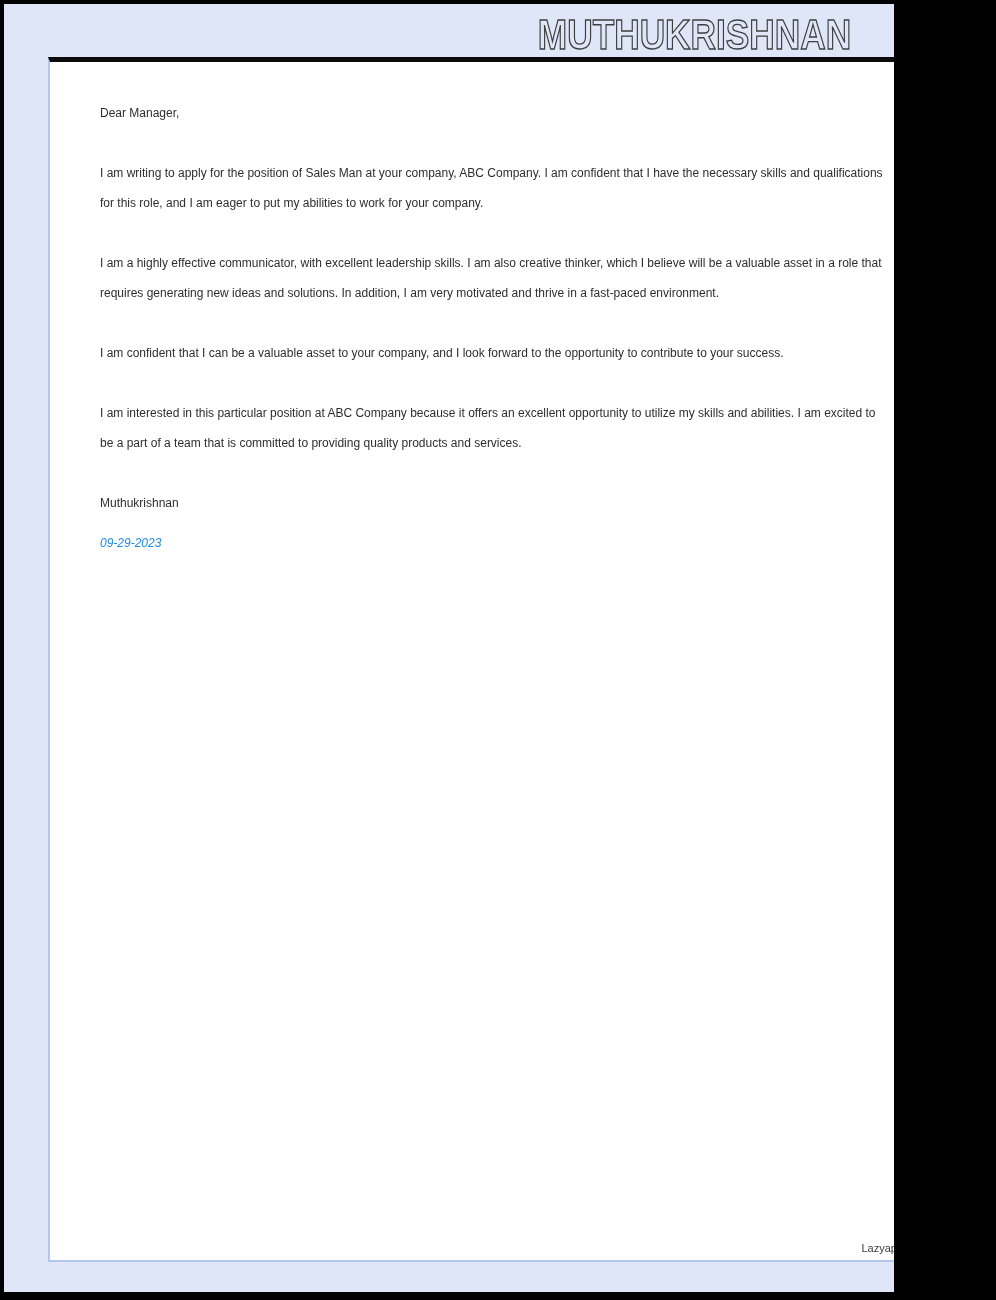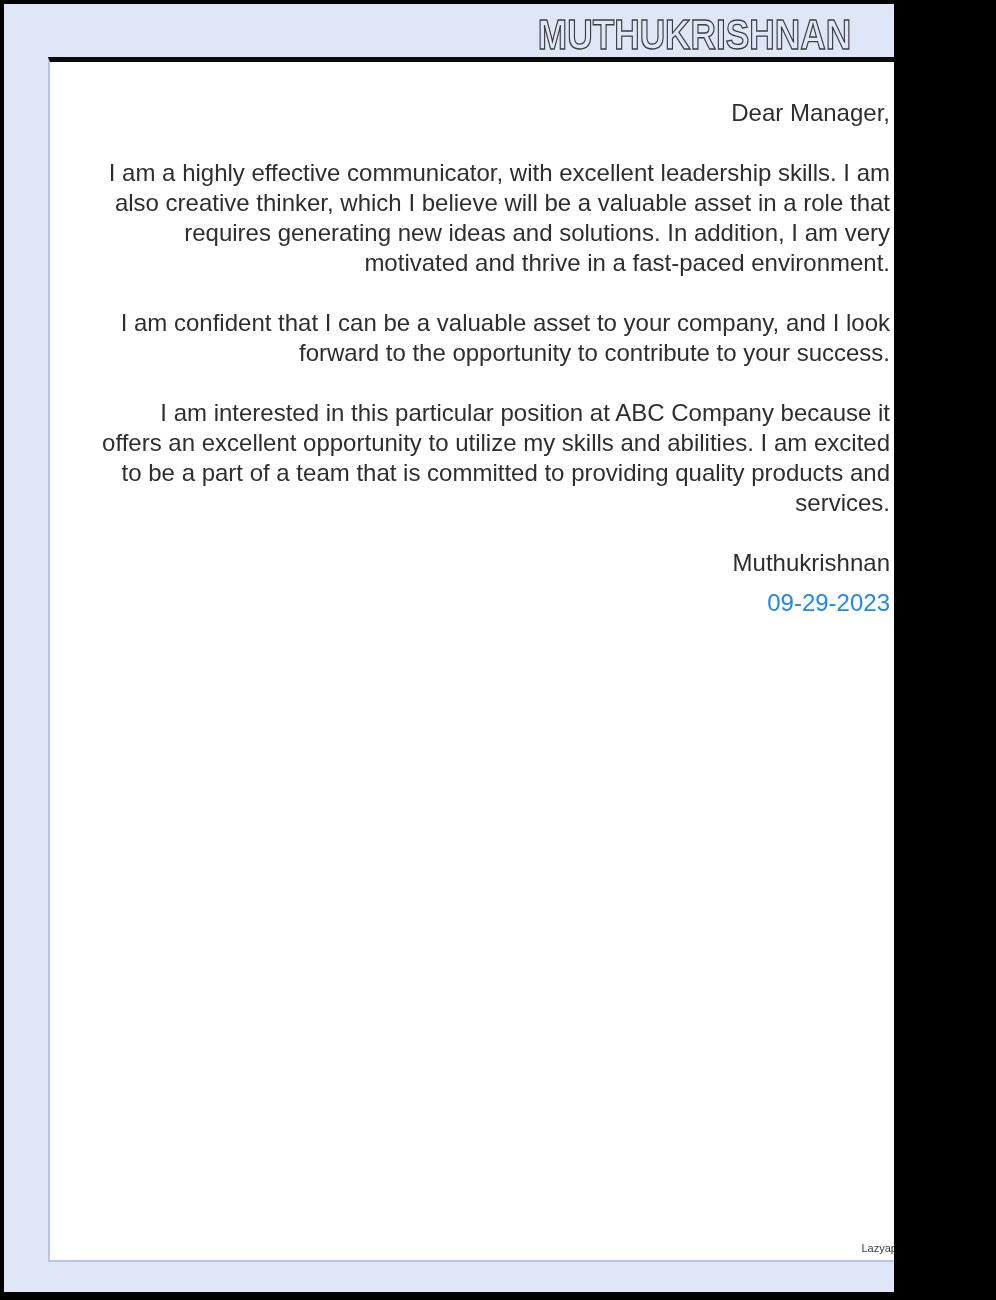--- a/index.html
+++ b/index.html
@@ -51,29 +51,29 @@
     top: 53px;
     width: 899px;
     height: 1205px;
     background: #ffffff;
     border: 2px solid #b3c7ee;
     border-top: 5px solid #0b0b0b;
   }
   .content {
     padding: 36px 55px 0 50px;
     color: #2e2e2e;
-    font-size: 24px;
+    font-size: 12px;
     line-height: 30px;
-    text-align: right;
   }
   .content p { margin: 0 0 30px 0; }
   .content p.signature { margin-bottom: 10px; }
   .content p.date {
     margin-bottom: 0;
     color: #1e87f2;
+    font-style: italic;
   }
   .watermark {
     position: absolute;
     right: 11px;
     bottom: 3px;
     font-size: 11px;
     line-height: 18px;
     color: #3c3c3c;
   }
 </style>
@@ -83,20 +83,21 @@
 <div class="frame">
 
   <div class="letterhead">
     <span class="letterhead-name">MUTHUKRISHNAN</span>
   </div>
 
   <div class="page">
     <div class="content">
       <p>Dear Manager,</p>
 
+      <p>I am writing to apply for the position of Sales Man at your company, ABC Company. I am confident that I have the necessary skills and qualifications for this role, and I am eager to put my abilities to work for your company.</p>
 
       <p>I am a highly effective communicator, with excellent leadership skills. I am also creative thinker, which I believe will be a valuable asset in a role that requires generating new ideas and solutions. In addition, I am very motivated and thrive in a fast-paced environment.</p>
 
       <p>I am confident that I can be a valuable asset to your company, and I look forward to the opportunity to contribute to your success.</p>
 
       <p>I am interested in this particular position at ABC Company because it offers an excellent opportunity to utilize my skills and abilities. I am excited to be a part of a team that is committed to providing quality products and services.</p>
 
 
       <p class="signature">Muthukrishnan</p>
 

